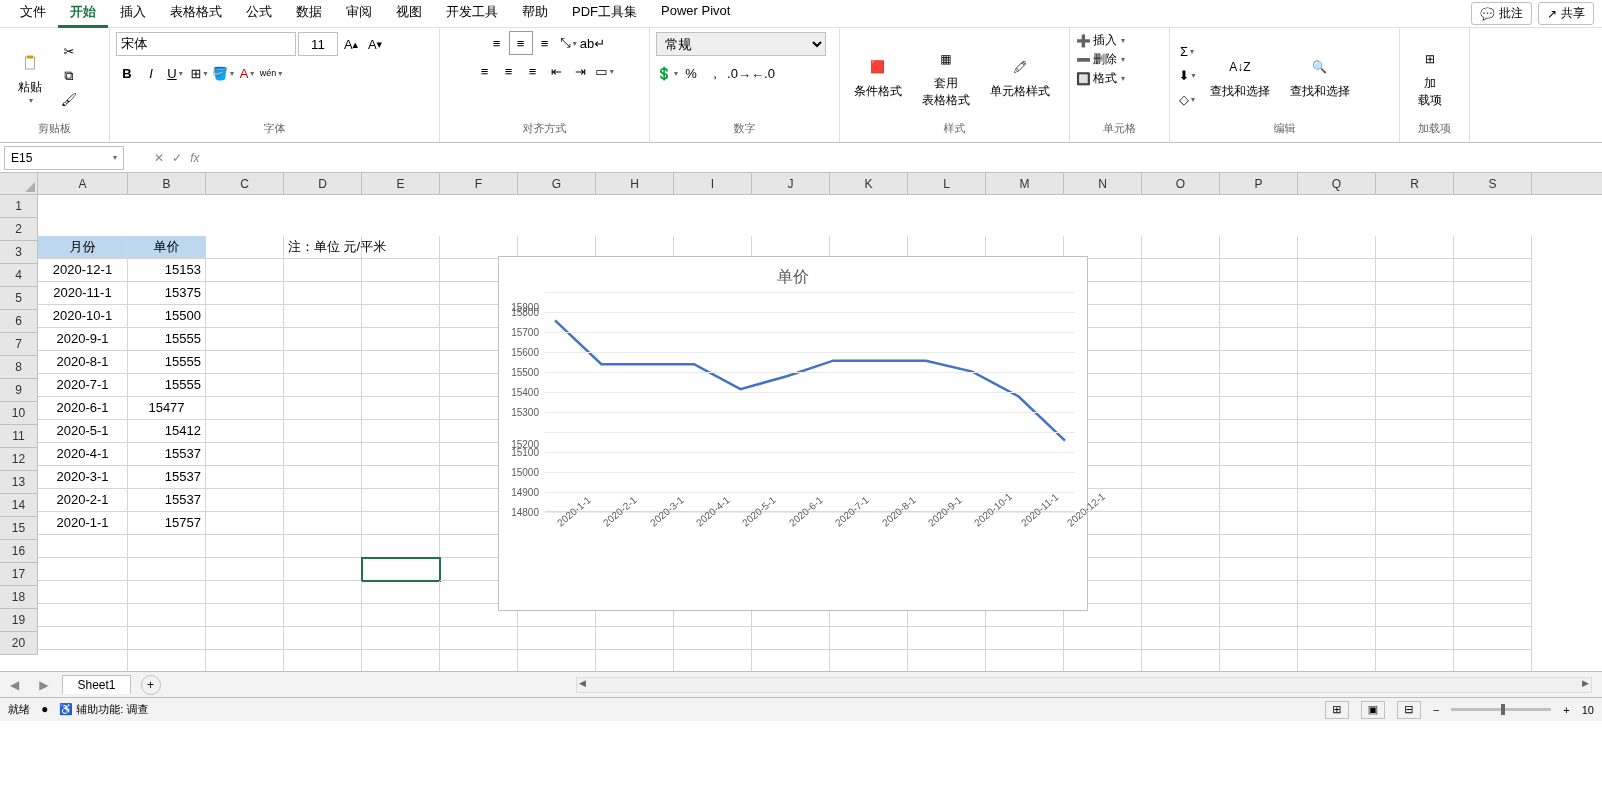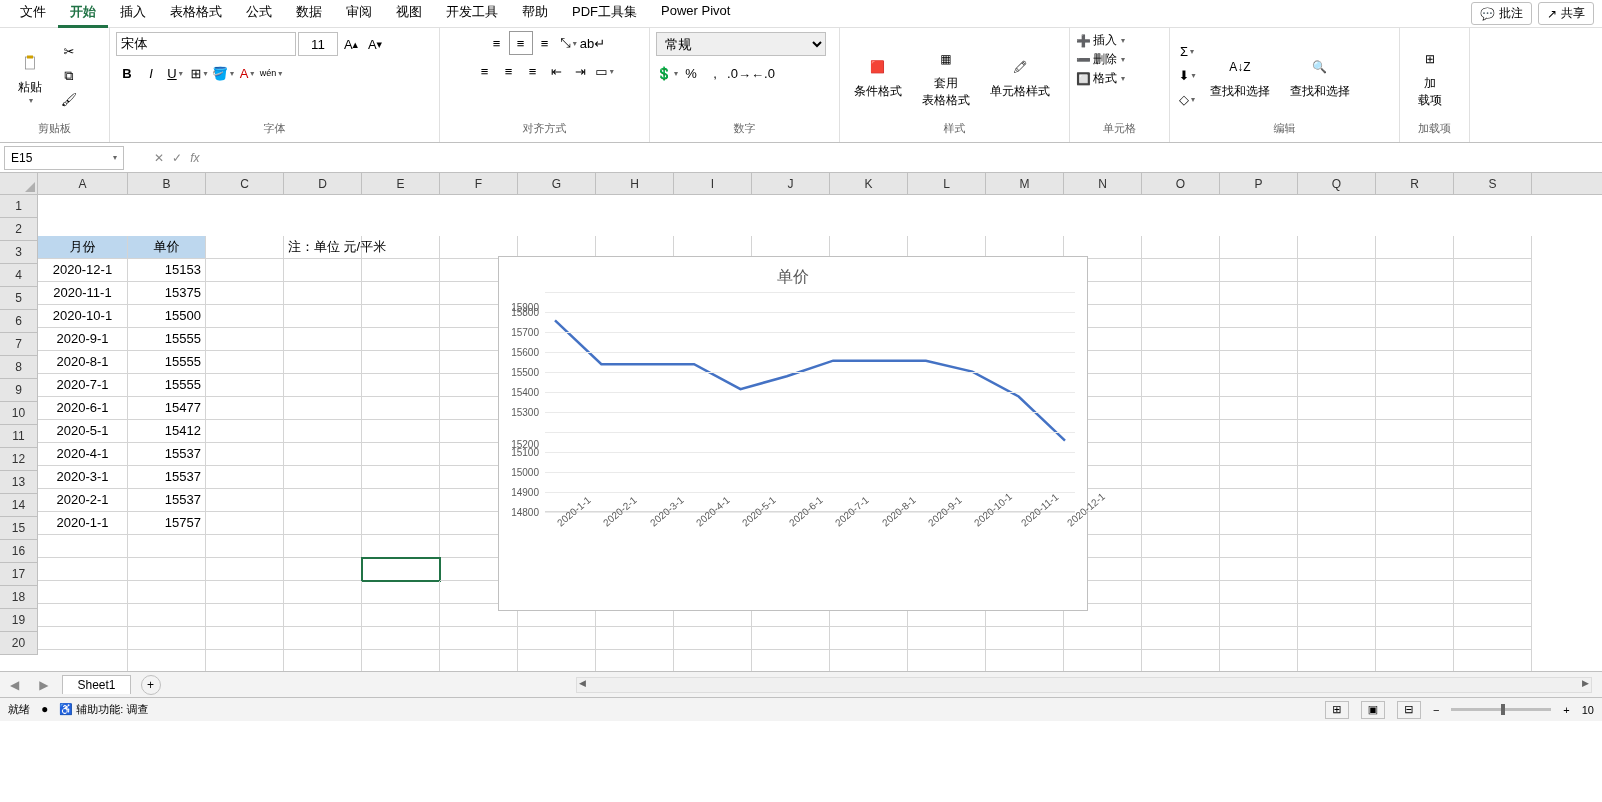--- a/index.html
+++ b/index.html
@@ -487,21 +487,21 @@
         <div class="cell" style="width: 78px;"></div>
         <div class="cell" style="width: 78px;"></div>
         <div class="cell" style="width: 78px;"></div>
         <div class="cell" style="width: 78px;"></div>
         <div class="cell" style="width: 78px;"></div>
         <div class="cell" style="width: 78px;"></div>
         <div class="cell" style="width: 78px;"></div>
       </div>
       <div class="grid-row">
         <div class="cell data-a" style="width: 90px;">2020-6-1</div>
-        <div class="cell data-b" style="width: 78px;">15477</div>
+        <div class="cell data-b" style="width: 78px; text-align: center;">15477</div>
         <div class="cell" style="width: 78px;"></div>
         <div class="cell" style="width: 78px;"></div>
         <div class="cell" style="width: 78px;"></div>
         <div class="cell" style="width: 78px;"></div>
         <div class="cell" style="width: 78px;"></div>
         <div class="cell" style="width: 78px;"></div>
         <div class="cell" style="width: 78px;"></div>
         <div class="cell" style="width: 78px;"></div>
         <div class="cell" style="width: 78px;"></div>
         <div class="cell" style="width: 78px;"></div>

